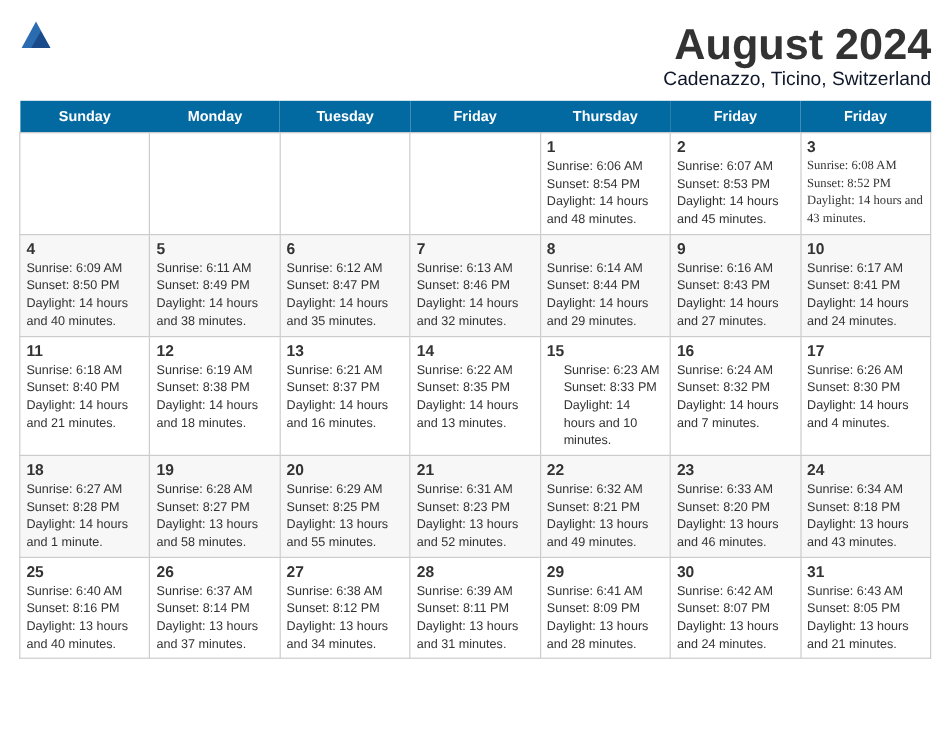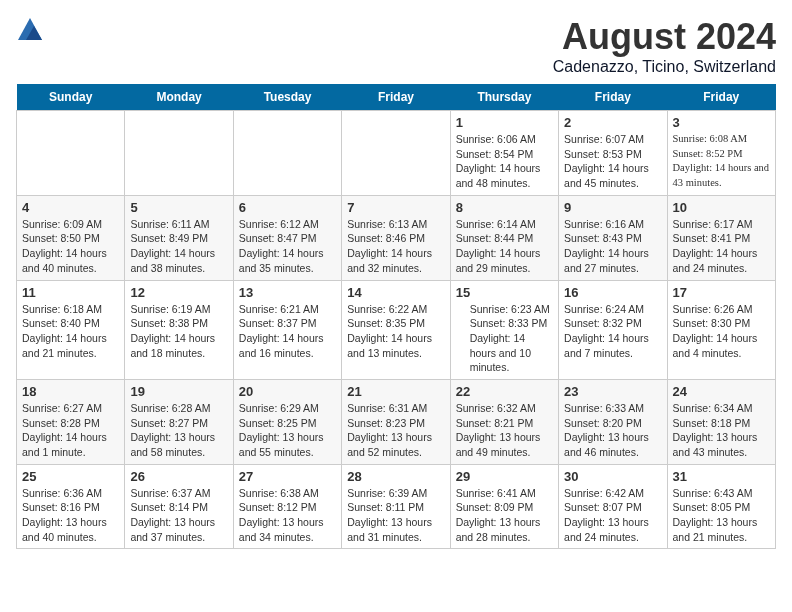--- a/index.html
+++ b/index.html
@@ -273,21 +273,21 @@
         <td>
           <span class="date-number">24</span>
           <div class="cell-text" style="white-space: pre-line;">Sunrise: 6:34 AM
 Sunset: 8:18 PM
 Daylight: 13 hours and 43 minutes.</div>
         </td>
       </tr>
       <tr>
         <td>
           <span class="date-number">25</span>
-          <div class="cell-text" style="white-space: pre-line;">Sunrise: 6:36 AM
+          <div class="cell-text" style="white-space: pre-line;">Sunrise: 6:40 AM
 Sunset: 8:16 PM
 Daylight: 13 hours and 40 minutes.</div>
         </td>
         <td>
           <span class="date-number">26</span>
           <div class="cell-text" style="white-space: pre-line;">Sunrise: 6:37 AM
 Sunset: 8:14 PM
 Daylight: 13 hours and 37 minutes.</div>
         </td>
         <td>

